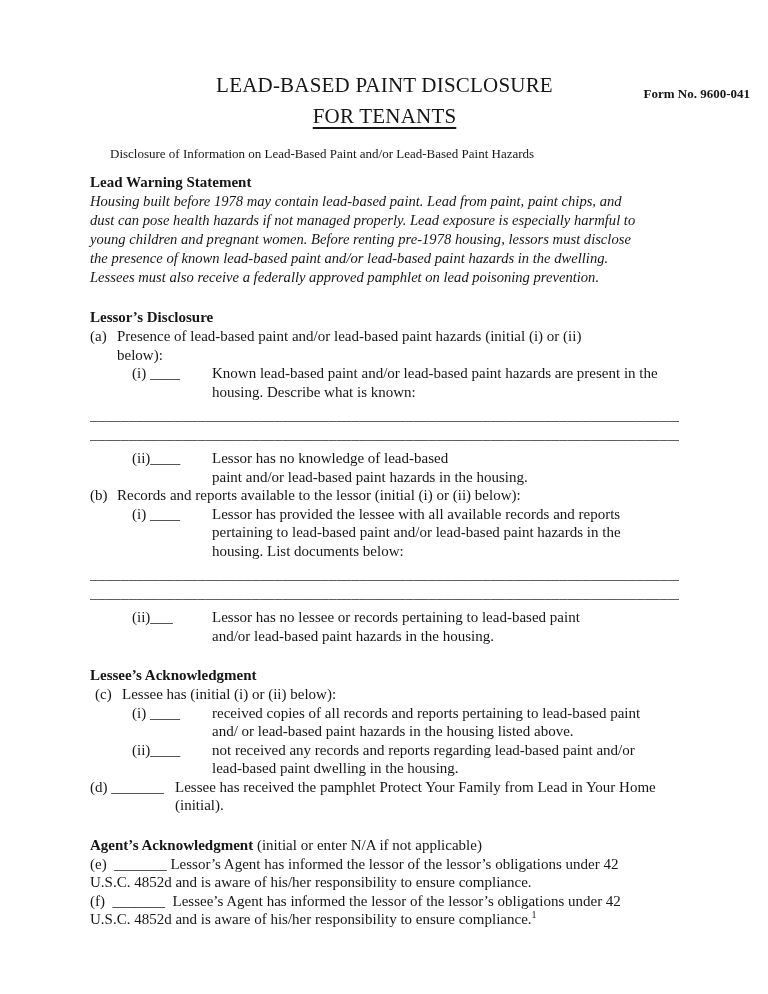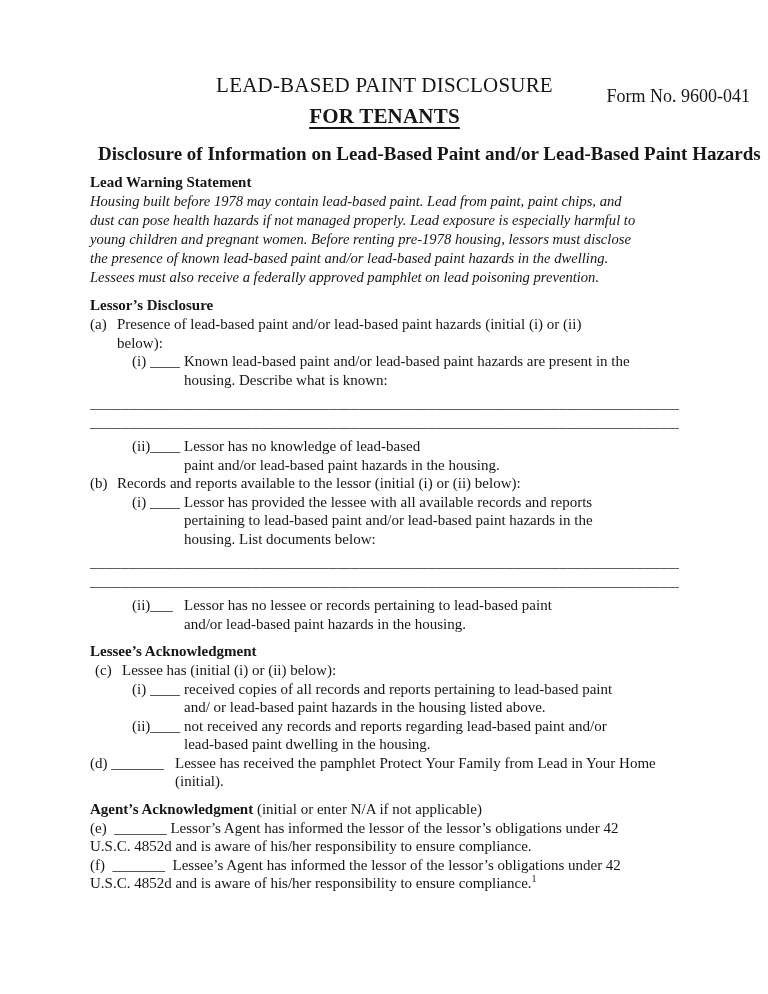--- a/index.html
+++ b/index.html
@@ -20,69 +20,69 @@
   
   .header { text-align: center; margin-bottom: 12px; }
   .title1 {
     font-size: 21px;
     font-weight: normal;
     line-height: 31px;
     letter-spacing: 0.2px;
   }
   .title2 {
     font-size: 21px;
-    font-weight: bold;
+    font-weight: normal;
     line-height: 31px;
     letter-spacing: 0.2px;
     text-decoration: underline;
     text-decoration-thickness: 2px;
     text-underline-offset: 4px;
   }
   .form-no {
     position: absolute;
     top: 86px;
     right: 18px;
-    font-size: 18px;
+    font-size: 13px;
+    font-weight: bold;
+  }
+  .subtitle {
+    font-size: 13px;
     font-weight: normal;
-  }
-  .subtitle {
-    font-size: 19px;
+    line-height: 19px;
+    margin-left: 20px;
+    margin-bottom: 10px;
+    white-space: pre;
+  }
+  .h {
+    font-size: 15px;
     font-weight: bold;
     line-height: 19px;
-    margin-left: 8px;
-    margin-bottom: 10px;
-    white-space: pre;
-  }
-  .h {
-    font-size: 15px;
-    font-weight: bold;
-    line-height: 19px;
     white-space: pre;
   }
   .h .normal { font-weight: normal; }
-  .mt { margin-top: 9px; }
+  .mt { margin-top: 21px; }
   .warning-body {
     font-size: 14.6px;
     font-style: italic;
     line-height: 19px;
     white-space: pre;
     width: 620px;
   }
   
   .li {
     display: flex;
     font-size: 15px;
     line-height: 18.5px;
   }
   .li .m { flex: 0 0 auto; white-space: pre; }
   .li .t { white-space: pre; }
   .m-top { width: 27px; }
   .m-sub { width: 52px; }
   .m-d   { width: 85px; }
-  .li.sub { padding-left: 42px; }
+  .li.sub { padding-left: 42px; gap: 28px; }
   .li.c-indent { padding-left: 5px; }
   .uw { text-underline-offset: 2px; }
   
   .pp {
     font-size: 15px;
     line-height: 18.5px;
     white-space: pre;
   }
   sup { font-size: 10px; line-height: 0; }
   

